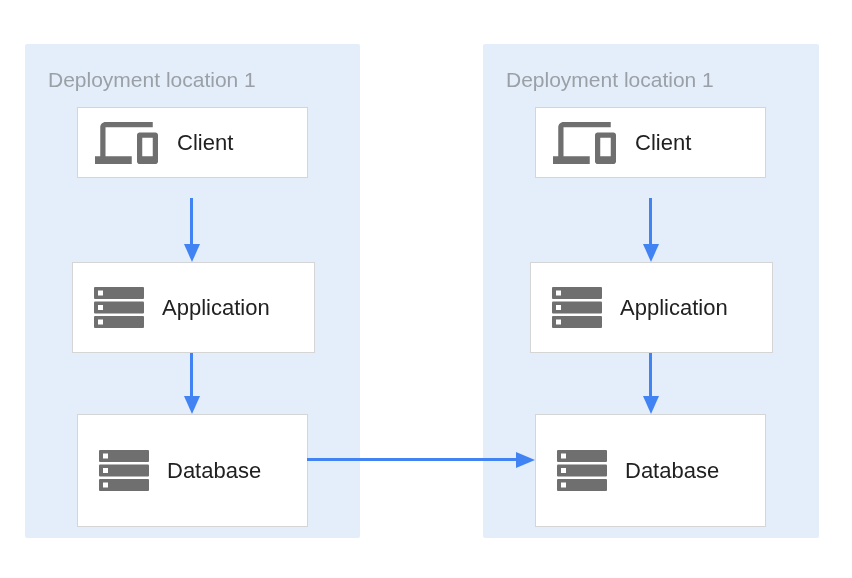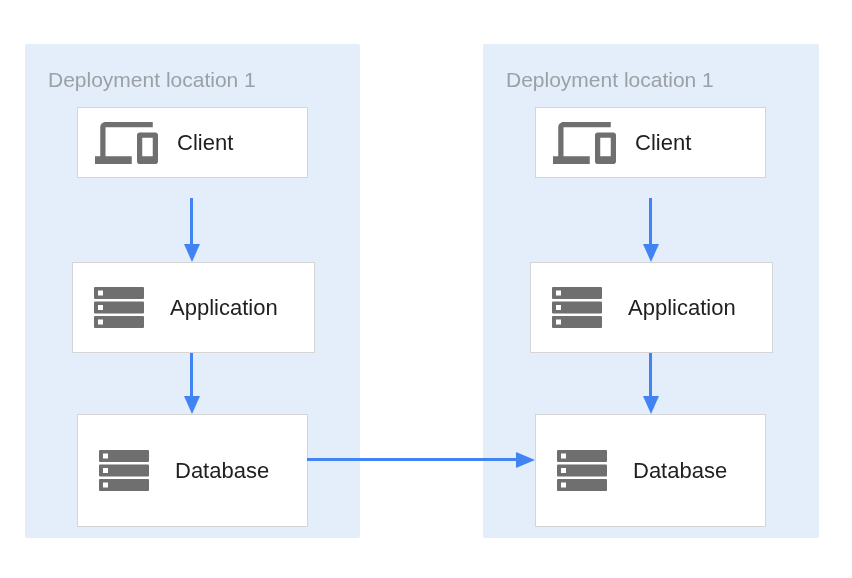--- a/index.html
+++ b/index.html
@@ -43,21 +43,21 @@
     border:1px solid var(--box-border);
     display:flex;
     align-items:center;
   }
   .node-client{left:52px;top:63px;width:231px;height:71px;padding-left:17px;}
   .node-application{left:47px;top:218px;width:243px;height:91px;padding-left:21px;}
   .node-database{left:52px;top:370px;width:231px;height:113px;padding-left:21px;}
   .node .icon{flex:0 0 auto;color:var(--icon);display:flex;align-items:center;}
   .node-client .label{margin-left:19px;}
   .node-application .label,
-  .node-database .label{margin-left:26px;}
+  .node-database .label{margin-left:18px;}
   .label{
     font-size:22px;
     color:var(--node-label);
     white-space:nowrap;
   }
   
   .arrow-v{
     position:absolute;
     width:17px;
     display:flex;flex-direction:column;align-items:center;

